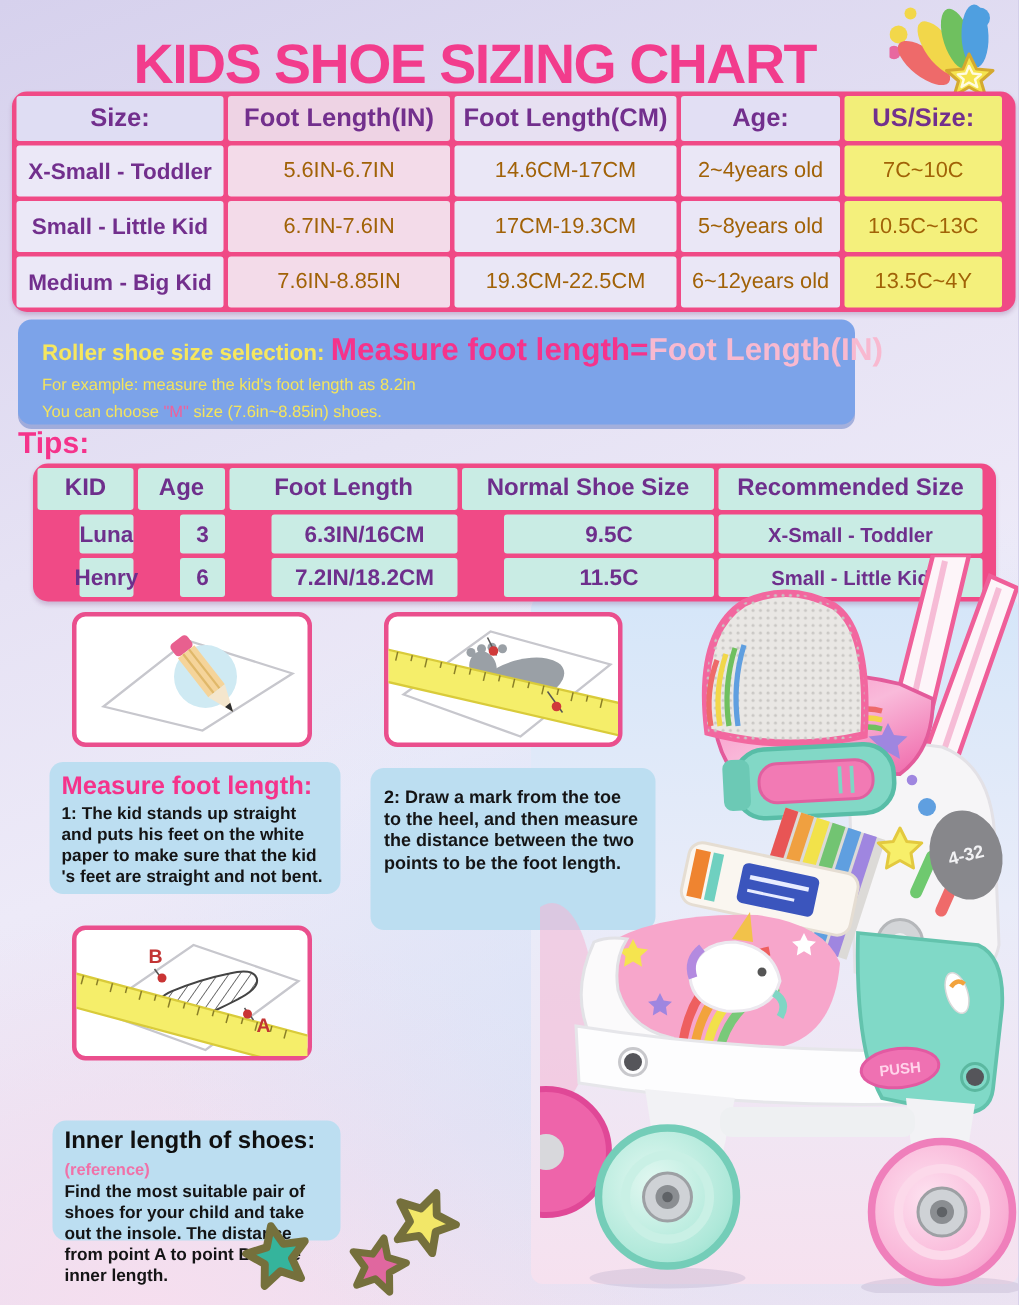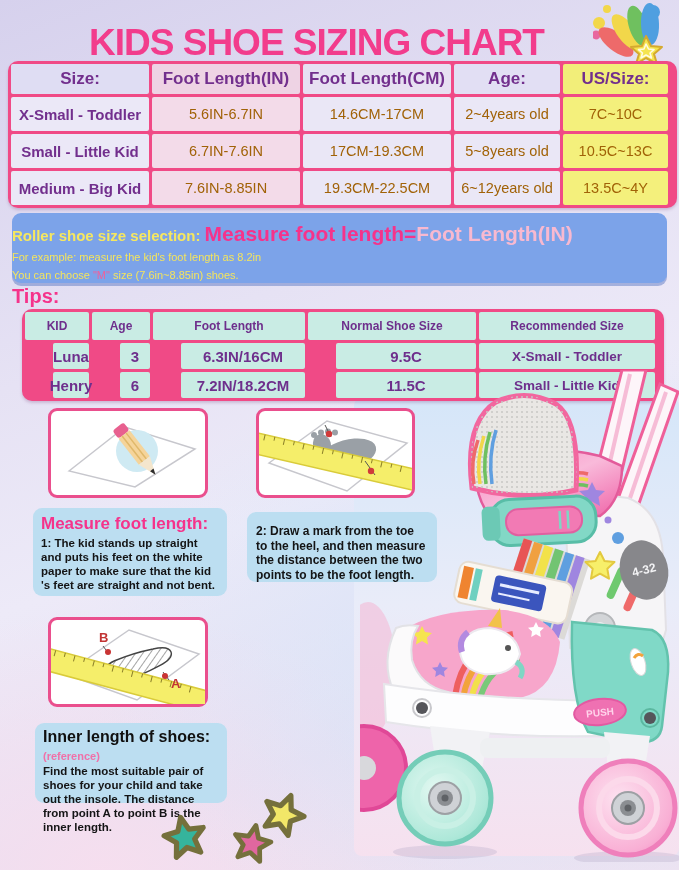--- a/index.html
+++ b/index.html
@@ -25,47 +25,47 @@
   .size-table .c1{background:#dfddf3;} .size-table .c2{background:#eed3e4;}
   .size-table .c3{background:#e7e0f2;} .size-table .c4{background:#e2dff4;}
   .size-table .c5{background:#f2ee79;}
   .size-table .r1{background:#ebe8f7;} .size-table .r2{background:#f3dbe9;}
   .size-table .r3{background:#eae7f6;} .size-table .r4{background:#eae7f6;}
   .size-table .r5{background:#f4f07c;}
   .size-table .lbl{font-weight:bold;font-size:15px;color:#722f8d;}
   .size-table .val{font-size:14.5px;color:#a16207;}
 
   
-  .notice{left:12px;top:213px;width:655px;height:70px;background:#7ca3e9;border-radius:9px;
-          padding:9px 0;box-sizing:border-box;box-shadow:0 3px 0 rgba(80,110,190,.45);}
+  .notice{left:12px;top:213px;width:558px;height:70px;background:#7ca3e9;border-radius:9px;
+          padding:9px 16px;box-sizing:border-box;box-shadow:0 3px 0 rgba(80,110,190,.45);}
   .notice .l1{font-size:15px;font-weight:bold;color:#f6e75f;line-height:24px;white-space:nowrap;}
   .notice .big{font-size:21px;color:#f5338b;} .notice .big2{font-size:21px;color:#f8b9d0;}
   .notice .l2,.notice .l3{font-size:11px;font-weight:normal;color:#f4e45d;line-height:18px;}
   .notice .m{color:#f0609b;}
 
   .tips-heading{left:12px;top:285px;font-size:20px;font-weight:bold;color:#f5338b;}
 
   .tips-table{left:22px;top:309px;width:636px;grid-template-columns:64px 58px 152px 168px 176px;
               grid-template-rows:28px 26px 26px;}
   .tips-table>div{background:#c9ece4;color:#6e2f8c;font-weight:bold;}
-  .tips-table .h{font-size:12px;}
+  .tips-table .h{font-size:16px;}
   .tips-table .d{font-size:15px;margin-left:28px;}
   .tips-table .s{font-size:13.5px;}
 
   
   .dbox{background:#fff;border:3px solid #ea4f8d;border-radius:9px;box-sizing:border-box;}
   .d1{left:48px;top:408px;width:160px;height:90px;}
   .d2{left:256px;top:408px;width:159px;height:90px;}
   .d3{left:48px;top:617px;width:160px;height:90px;}
 
   
   .ibox{background:#bcdef1;border-radius:9px;box-sizing:border-box;color:#141415;}
   .m1{left:33px;top:508px;width:194px;height:88px;padding:6px 8px;}
-  .m2{left:247px;top:512px;width:190px;height:70px;padding:12px 9px;}
-  .m3{left:35px;top:723px;width:192px;height:80px;padding:5px 8px;}
+  .m2{left:247px;top:512px;width:190px;height:108px;padding:12px 9px;}
+  .m3{left:35px;top:747px;width:192px;height:80px;padding:5px 8px;}
   .ibox h3{margin:0 0 2px 0;font-size:17px;color:#f5338b;}
   .ibox.m3 h3{color:#101010;display:inline;font-size:16px;}
   .ibox p{margin:0;font-size:11.5px;font-weight:bold;line-height:1.22;}
   .ref{font-size:11px;font-weight:bold;color:#f071a8;}
 
   .photo-bg{left:354px;top:398px;width:325px;height:458px;border-radius:8px;
       background:linear-gradient(180deg,#d5e6f9 0%,#e9ecf9 45%,#f6e1ef 100%);}
   .skate-svg{left:360px;top:370px;}
   .decor-stars{left:140px;top:788px;}
   .header-star{left:593px;top:2px;}

